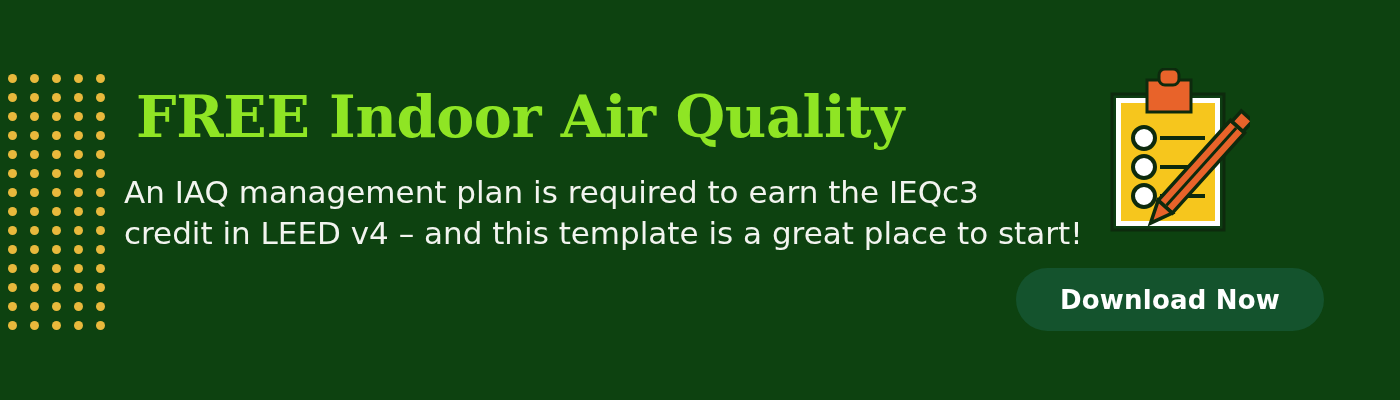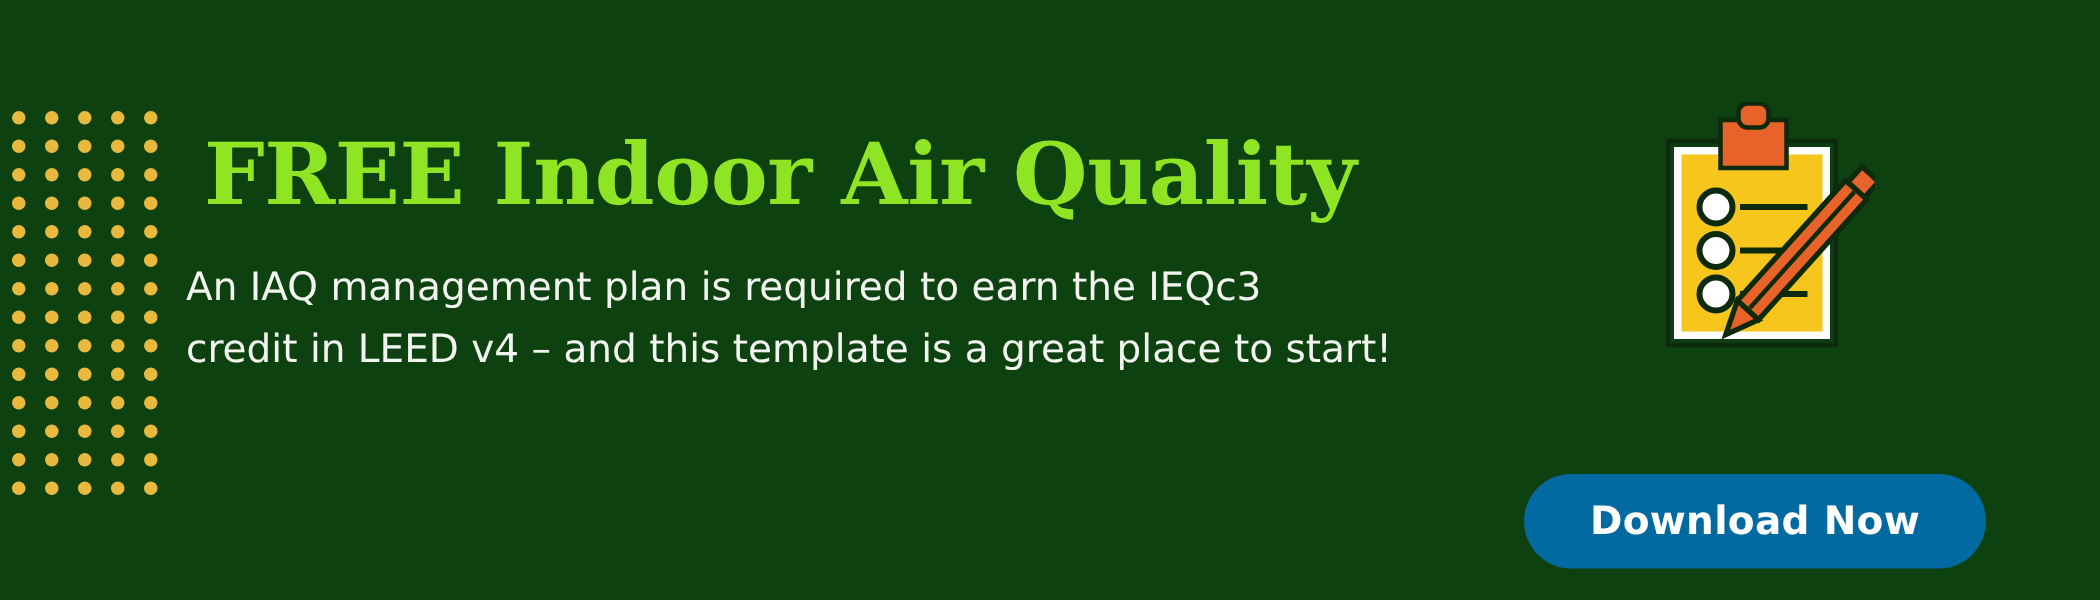--- a/index.html
+++ b/index.html
@@ -43,21 +43,21 @@
     line-height:66px;
     color:#8fe524;
     letter-spacing:-0.3px;
     margin:0;
     white-space:nowrap;
   }
   .headline .line{display:block;margin-left:12px;}
   .subcopy{
     margin:22px 0 0 0;
     font-family:"DejaVu Sans", "Liberation Sans", sans-serif;
-    font-size:26px;
+    font-size:31px;
     line-height:41px;
     color:#f2f4ef;
     font-weight:400;
   }
   .subcopy .line{display:block;white-space:nowrap;}
 
   
   .clipboard-icon{
     position:absolute;
     left:1100px; top:68px;
@@ -65,32 +65,31 @@
   }
   .clipboard-icon svg{display:block;width:150px;height:175px;}
 
   
   .cta-button{
     position:absolute;
     left:1016px; top:268px;
     width:308px; height:63px;
     border:none;
     border-radius:32px;
-    background:#0369a1;
+    background:#14532d;
     color:#ffffff;
     font-family:"DejaVu Sans", "Liberation Sans", sans-serif;
     font-size:26px;
     font-weight:700;
     letter-spacing:0.2px;
     cursor:pointer;
     display:flex;
     align-items:center;
     justify-content:center;
     padding:0;
-    margin-top:48px;
   }
 </style>
 </head>
 <body>
 
 <div class="banner">
 
   <div class="dot-grid">
     <span class="dot"></span>
     <span class="dot"></span>

